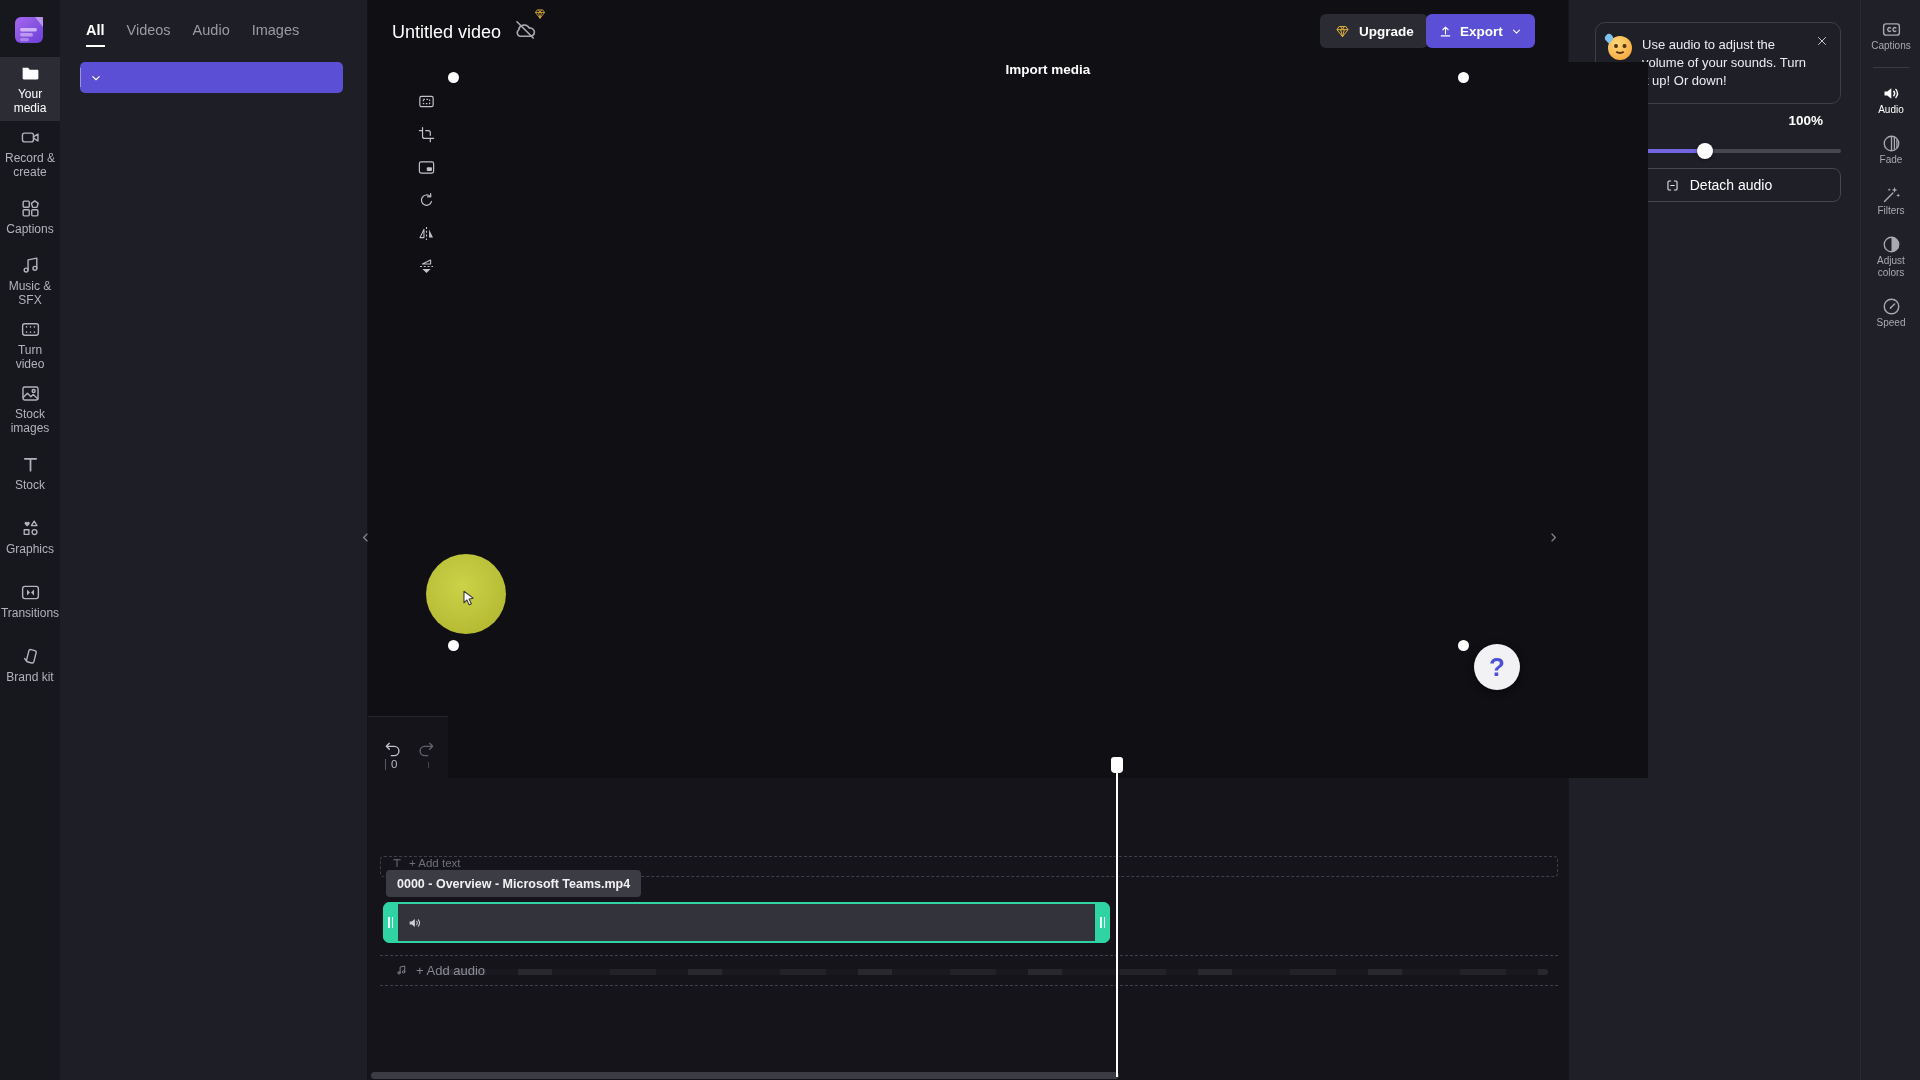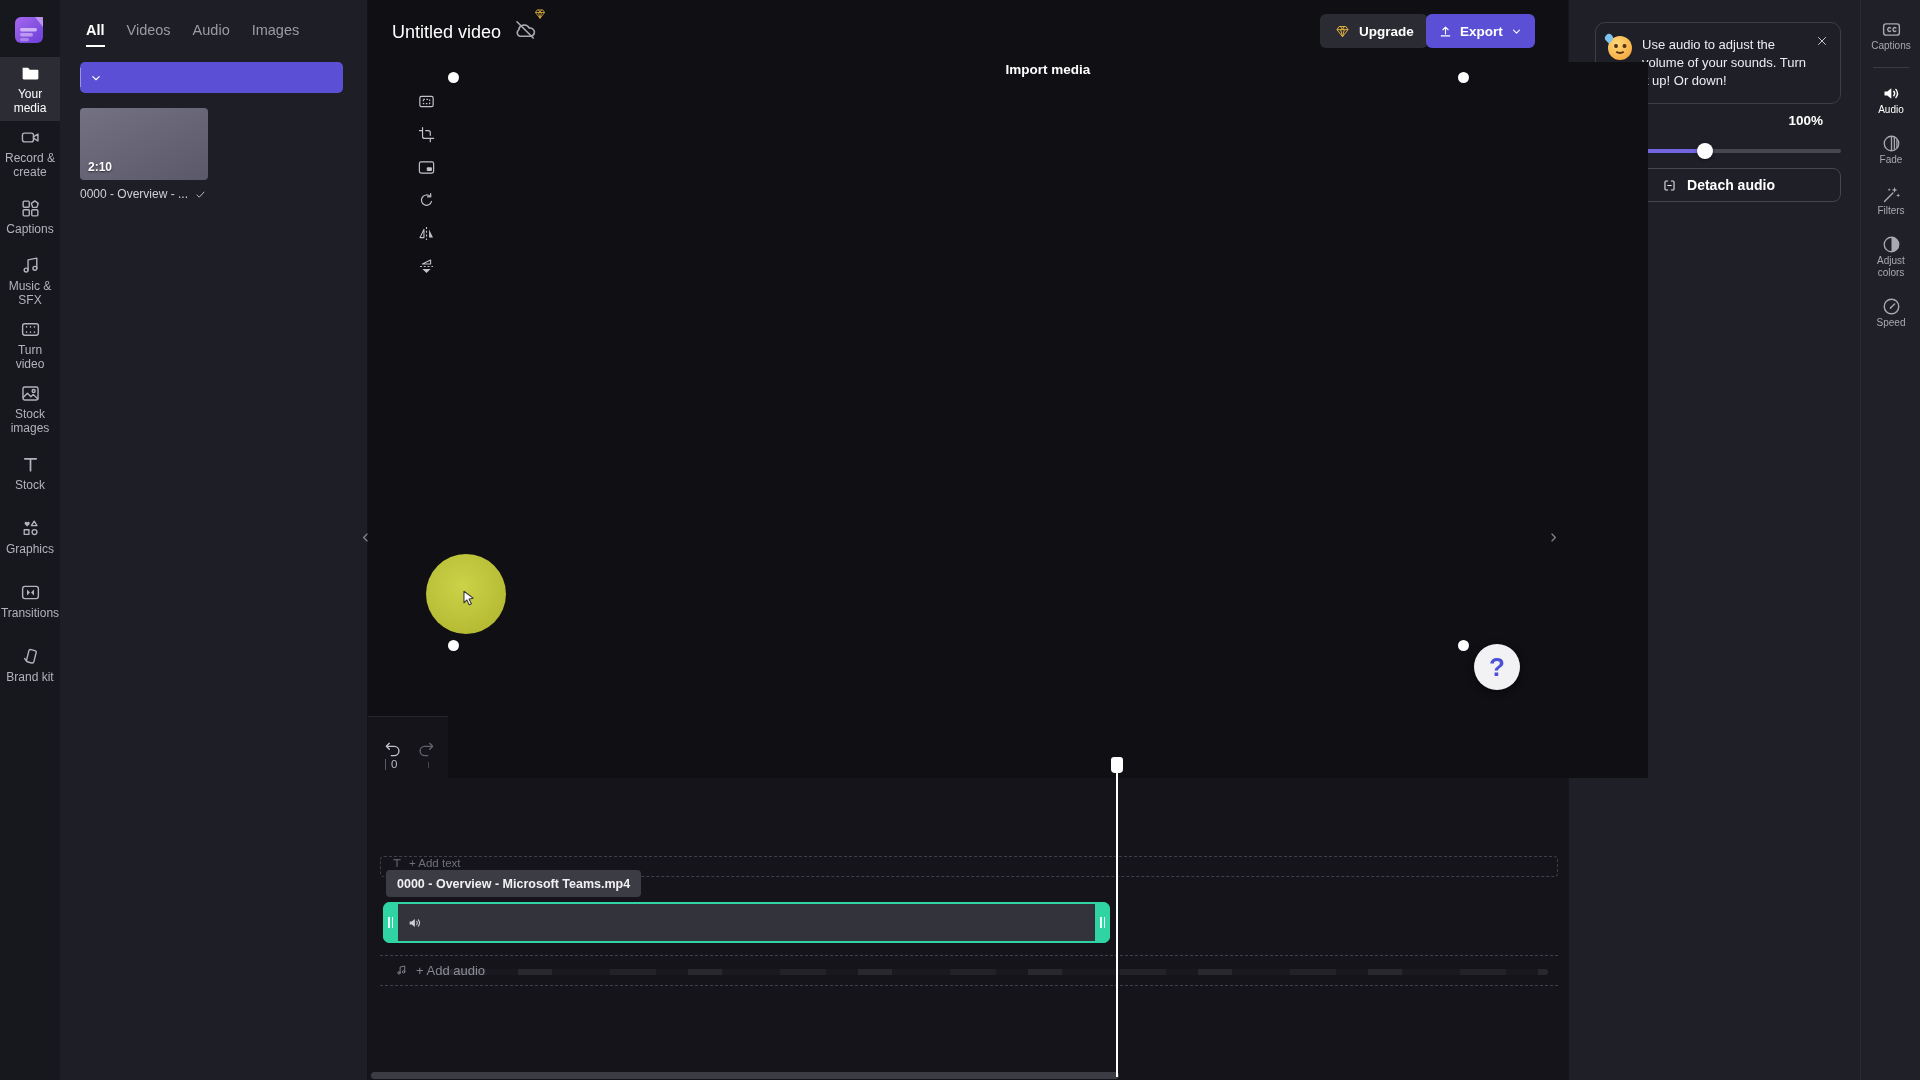--- a/index.html
+++ b/index.html
@@ -133,21 +133,21 @@
   .emoji .smile{position:absolute;left:6px;top:10px;width:12px;height:8px;border:2px solid transparent;border-bottom:2.5px solid #5a3213;border-radius:0 0 12px 12px;}
   .emoji .drop{position:absolute;left:-3px;top:-2px;width:8px;height:8px;background:#7ec3f0;border-radius:50% 50% 50% 0;transform:rotate(-45deg);}
   .vol-row{position:absolute;left:8px;top:112px;width:246px;display:flex;justify-content:space-between;align-items:baseline;}
   .vol-label{font-size:14.5px;font-weight:bold;color:#fff;}
   .vol-value{font-size:13.5px;font-weight:bold;color:#fff;}
   .slider{position:absolute;left:26px;top:143px;width:246px;height:16px;cursor:pointer;}
   .slider .track{position:absolute;left:0;top:6px;width:100%;height:4px;border-radius:2px;background:#47474f;}
   .slider .fill{position:absolute;left:0;top:6px;width:110px;height:4px;border-radius:2px;background:#7165e0;}
   .slider .thumb{position:absolute;left:102px;top:0;width:16px;height:16px;border-radius:50%;background:#fff;box-shadow:0 1px 3px rgba(0,0,0,.5);}
   .detach-btn{position:absolute;left:26px;top:168px;width:246px;height:34px;border:1px solid #46464e;border-radius:8px;
-              display:flex;align-items:center;justify-content:center;gap:9px;font-size:14px;font-weight:bold;color:#fff;cursor:pointer;background:none;}
+              display:flex;align-items:center;justify-content:center;gap:9px;font-size:14px;font-weight:normal;color:#fff;cursor:pointer;background:none;}
   .detach-btn svg{width:17px;height:17px;color:#e8e8ec;}
 
   
   .right-rail{position:absolute;left:1860px;top:0;width:60px;height:1080px;background:#202028;border-left:1px solid #2a2a31;}
   .rr-item{width:60px;padding:9px 2px;display:flex;flex-direction:column;align-items:center;
            color:#a9a9b2;font-size:10px;text-align:center;line-height:1.15;cursor:pointer;}
   .rr-item svg{width:21px;height:21px;}
   .rr-item.active{color:#fff;}
   .rr-div{width:36px;height:1px;background:#3a3a41;margin:6px auto;}
 </style>
@@ -485,33 +485,20 @@
 
     </div>
     <div class="import-btn">
       <span class="main">Import media</span>
       <span class="sep"></span>
       <span class="dd">
           <svg class="ic" viewBox="0 0 24 24">
             <use href="#i-chevdown"></use>
           </svg>
         </span>
-    </div>
-    <div class="media-card">
-      <div class="thumb">
-        <span class="dur">2:10</span>
-      </div>
-      <div class="fname">
-        <span>0000 - Overview - ...</span>
-        <span>
-            <svg class="ic" viewBox="0 0 24 24" width="13" height="13">
-              <use href="#i-check"></use>
-            </svg>
-          </span>
-      </div>
     </div>
   </div>
 
   <div class="main">
     <span class="vid-title">Untitled video</span>
     <span class="cloud-wrap">
         <svg class="ic" viewBox="0 0 24 24" width="26" height="26">
           <use href="#i-cloudoff"></use>
         </svg>
       </span>

